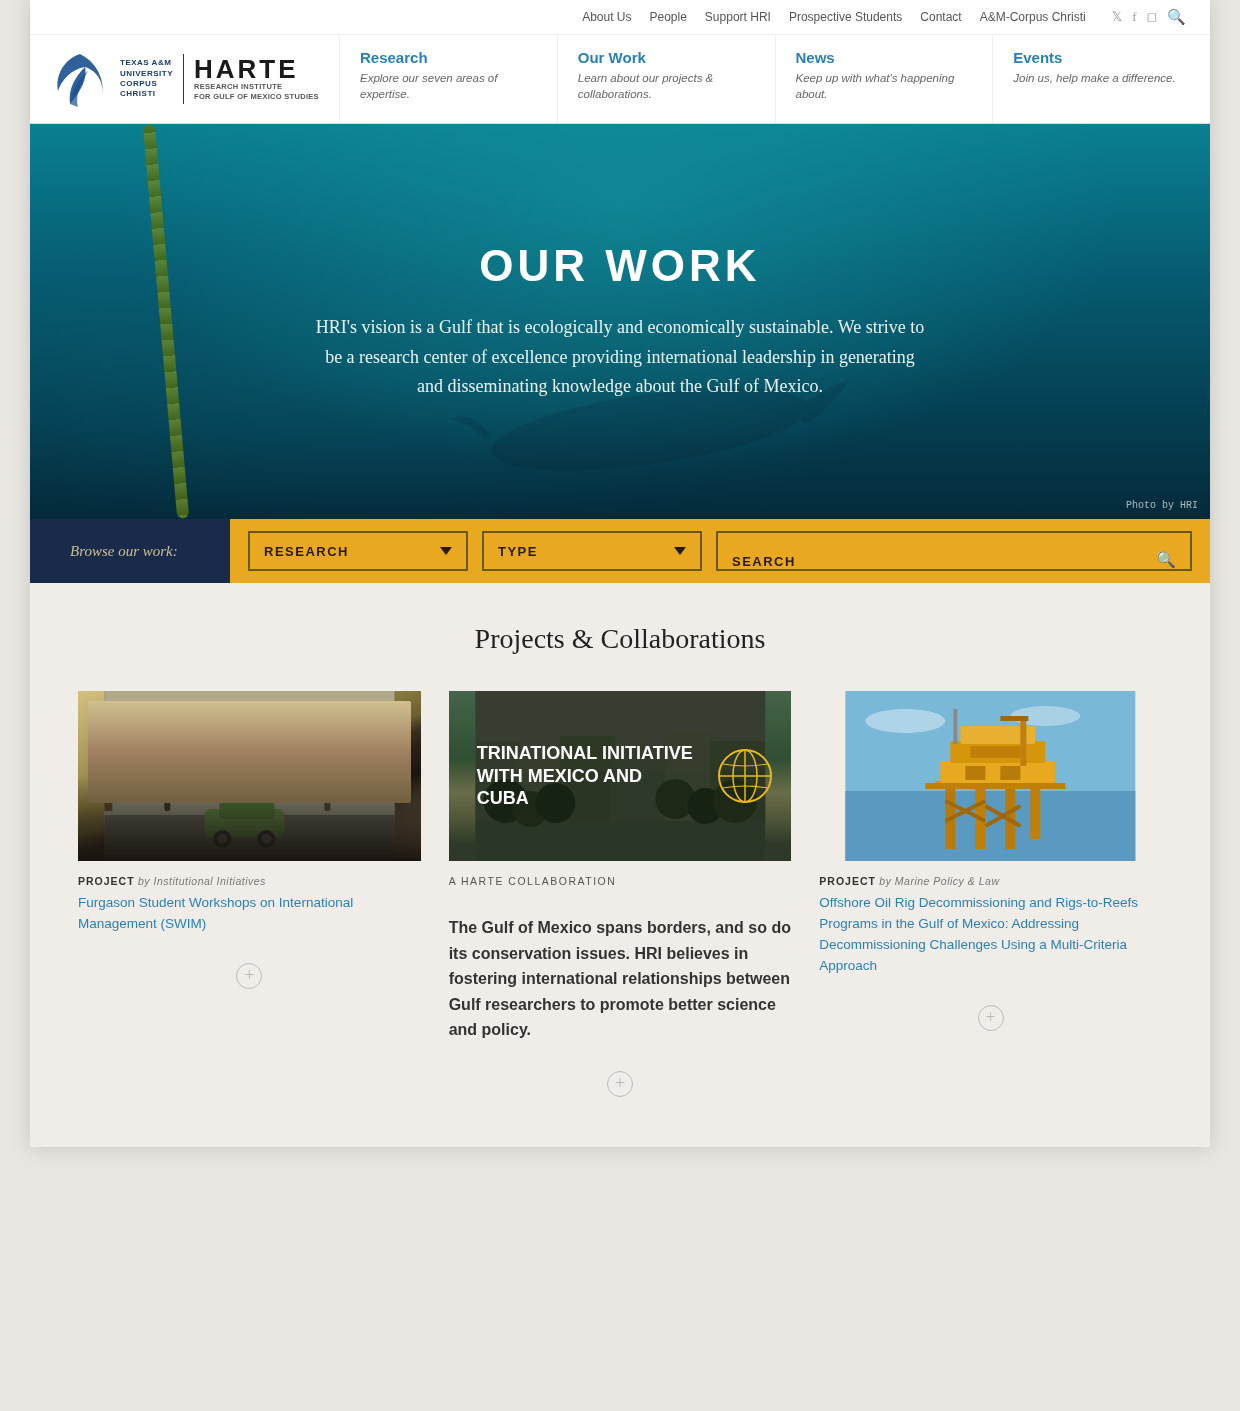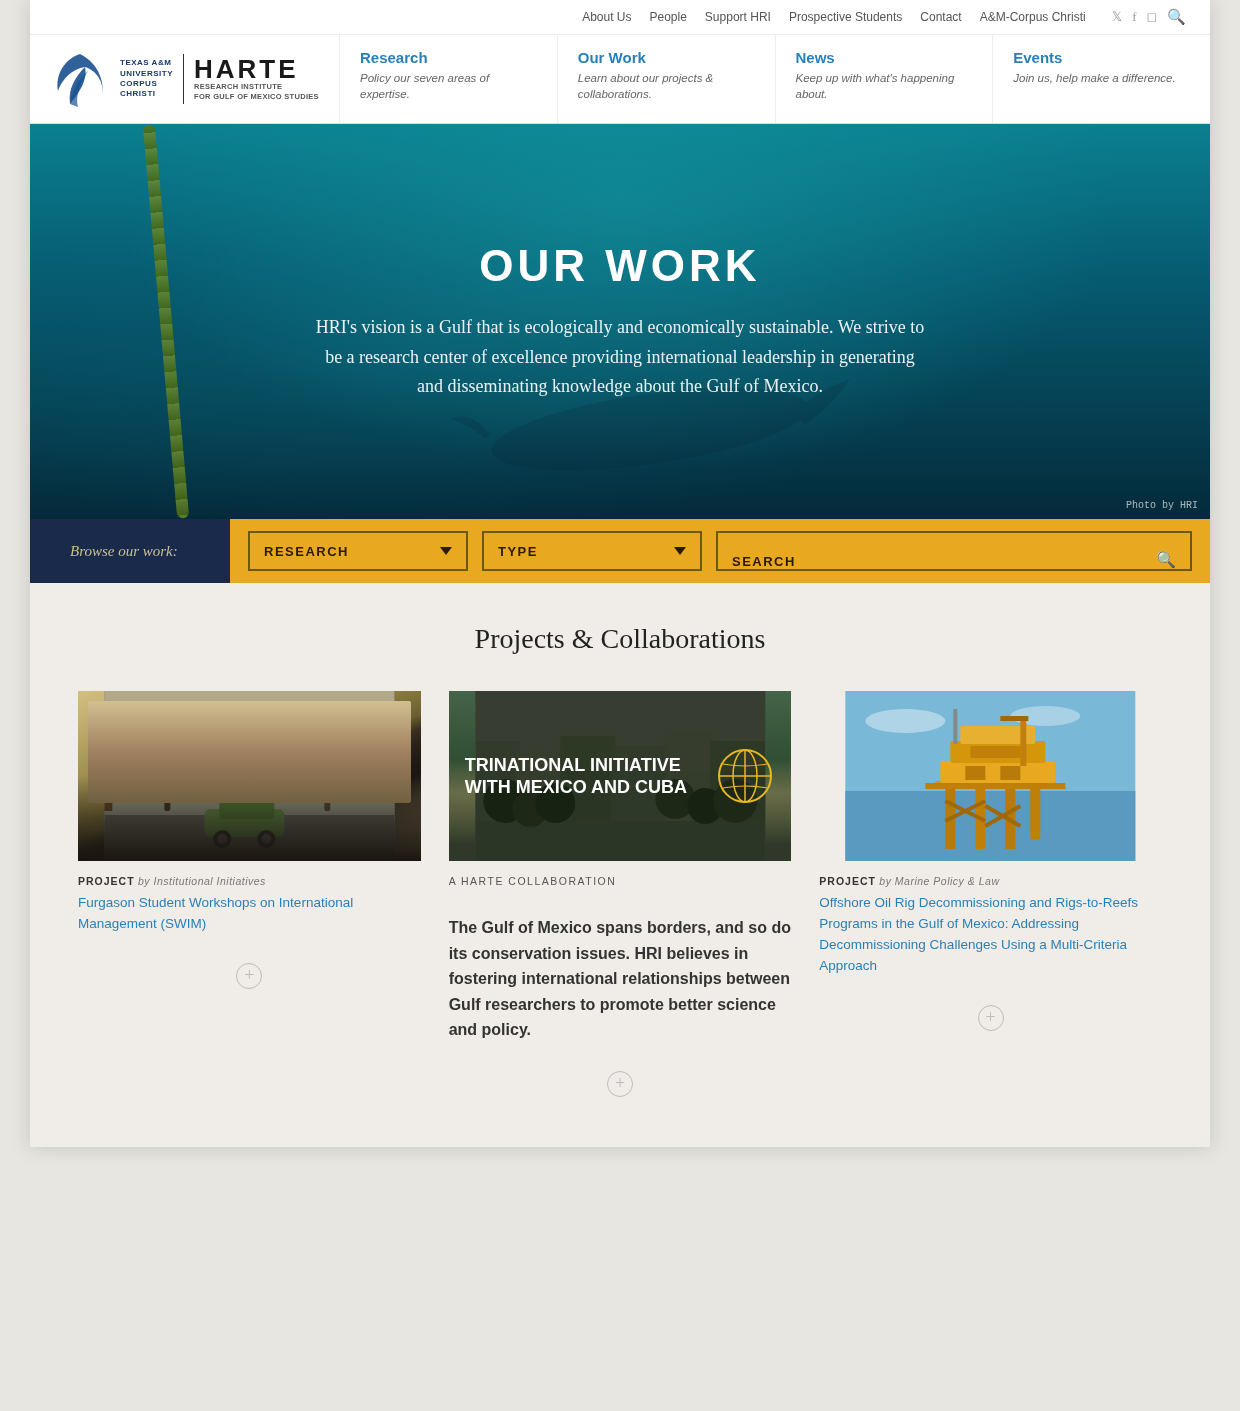--- a/index.html
+++ b/index.html
@@ -355,20 +355,21 @@
       padding: 16px;
     }
     .cuba-text {
       font-family: Arial, sans-serif;
       font-size: 18px;
       font-weight: 900;
       color: #fff;
       text-transform: uppercase;
       line-height: 1.25;
       flex: 1;
+      margin-left: 12px;
     }
     .globe-icon {
       width: 60px;
       height: 60px;
       flex-shrink: 0;
     }
 
     .project-meta {
       font-family: Arial, sans-serif;
       font-size: 10.5px;
@@ -467,21 +468,21 @@
             <div class="logo-harte">HARTE</div>
             <div class="logo-subtitle">RESEARCH INSTITUTE<br>FOR GULF OF MEXICO STUDIES</div>
           </div>
         </div>
       </div>
     </div>
 
     <nav class="nav-main">
       <div class="nav-section">
         <div class="nav-section-title">Research</div>
-        <div class="nav-section-desc">Policy our seven areas of expertise.</div>
+        <div class="nav-section-desc">Explore our seven areas of expertise.</div>
       </div>
       <div class="nav-section">
         <div class="nav-section-title">Our Work</div>
         <div class="nav-section-desc">Learn about our projects &amp; collaborations.</div>
       </div>
       <div class="nav-section">
         <div class="nav-section-title">News</div>
         <div class="nav-section-desc">Keep up with what's happening about.</div>
       </div>
       <div class="nav-section">

